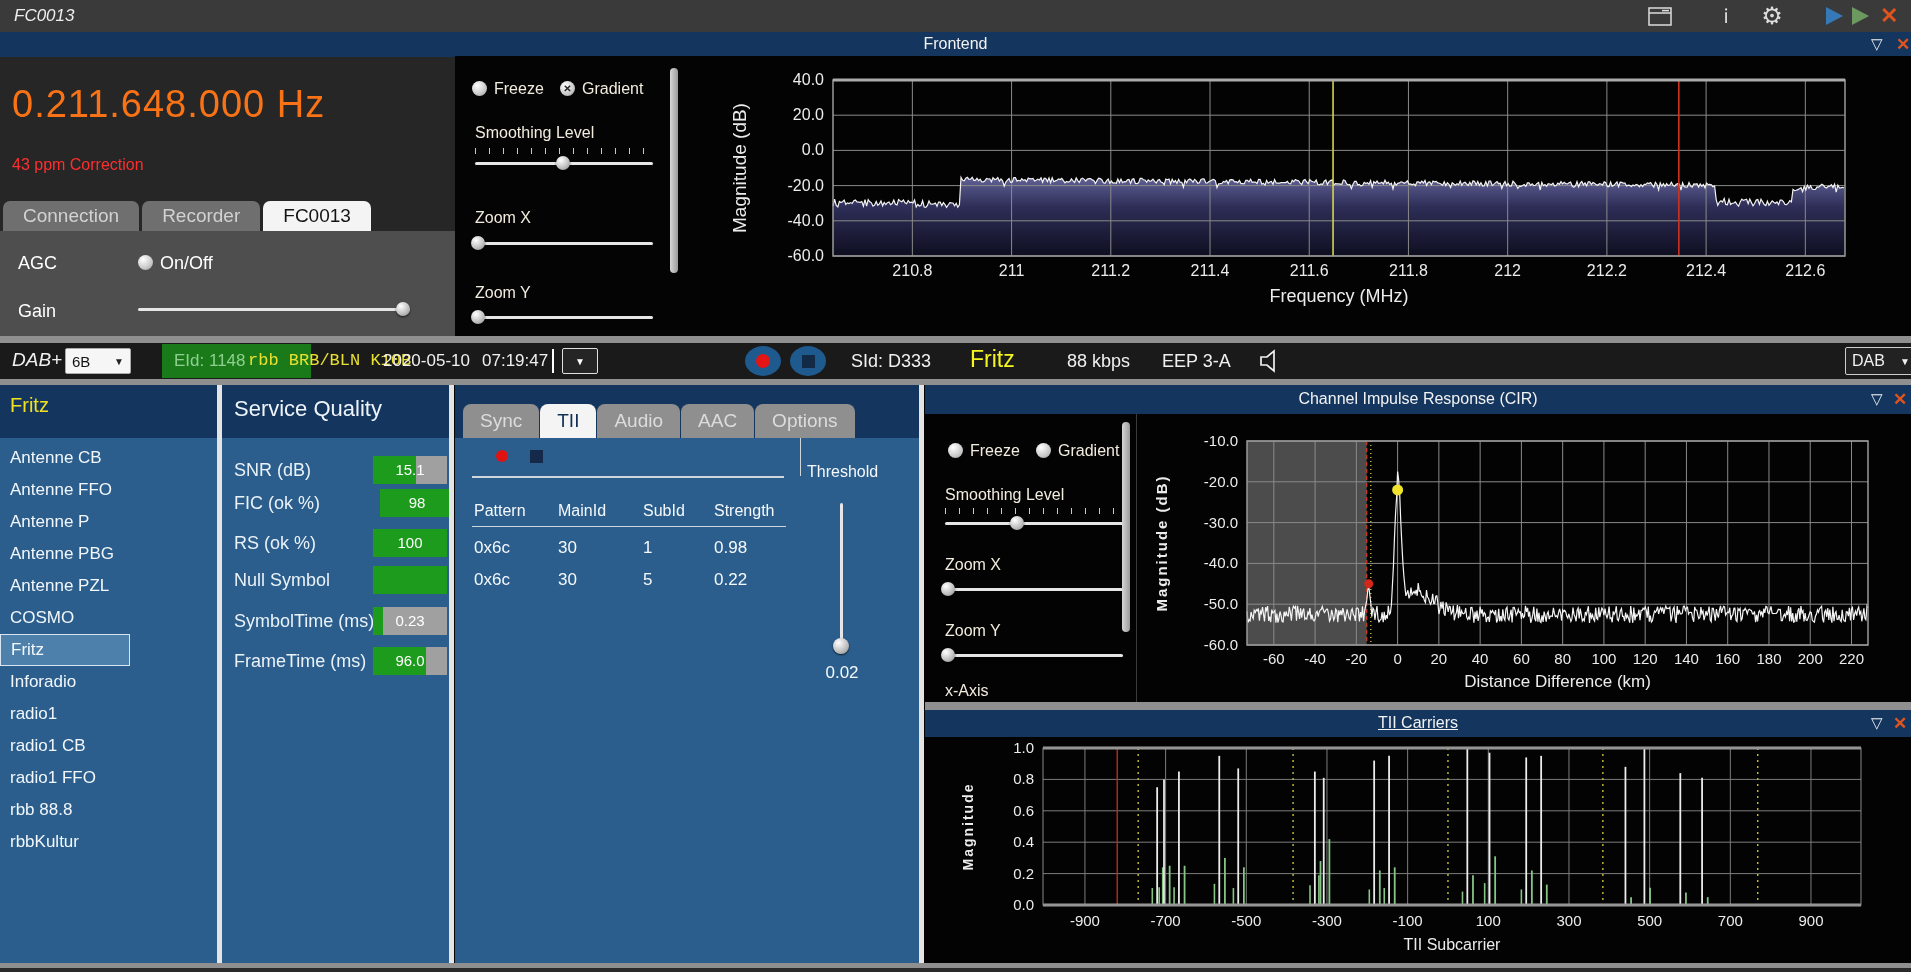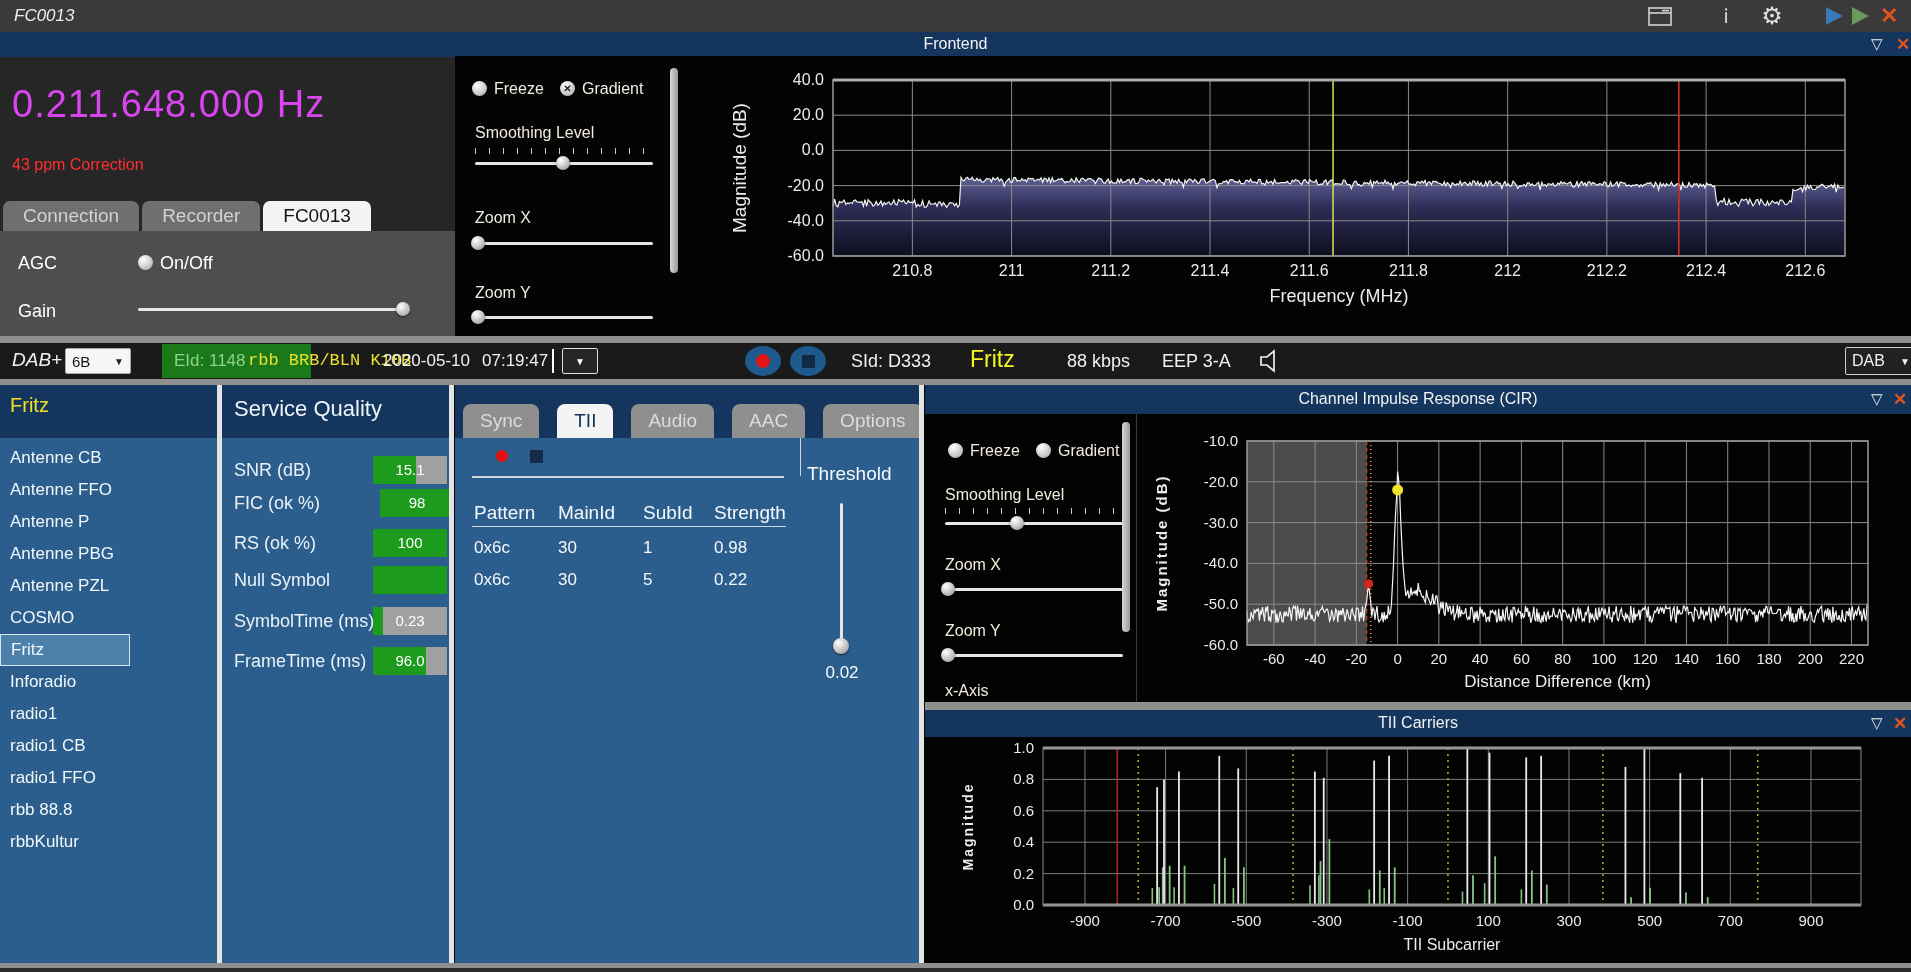--- a/index.html
+++ b/index.html
@@ -13,21 +13,21 @@
   .winicon{top:3px;width:28px;height:26px;color:#ddd;font-size:21px;text-align:center;line-height:26px;}
 
   
   .navybar{background:#14365e;}
   .ptitle{width:100%;text-align:center;color:#f2f2f2;font-size:16px;}
   .tri{position:absolute;color:#f0f0f0;font-size:15px;top:3px;}
   .px{position:absolute;color:#e0541e;font-size:17px;font-weight:bold;top:2px;}
 
   
   .fe-left{left:0;top:57px;width:455px;height:279px;background:#262626;}
-  .freq{left:12px;top:26px;font-size:38px;color:#d946ef;letter-spacing:1px;}
+  .freq{left:12px;top:26px;font-size:38px;color:#f97316;letter-spacing:1px;}
   .corr{left:12px;top:99px;font-size:16px;color:#ff2e2e;}
   .fetabs{left:3px;top:144px;height:30px;display:flex;gap:3px;}
   .fetab{padding:0 20px;height:30px;line-height:30px;font-size:19px;background:#6f6f6f;color:#d2d2d2;border-radius:7px 7px 0 0;}
   .fetab.active{background:#f4f4f4;color:#141414;}
   .fecontent{left:0;top:174px;width:455px;height:105px;background:#4e4e4e;}
   .whlbl{color:#ffffff;font-size:18px;}
 
   
   .radio{width:15px;height:15px;border-radius:50%;background:radial-gradient(circle at 35% 30%,#fff,#c9c9c9 60%,#969696);}
   .radio.x{display:flex;align-items:center;justify-content:center;font-size:10px;font-weight:bold;color:#222;}
@@ -49,24 +49,24 @@
   
   .bluepanel{background:#2b5e8c;}
   .vdiv{width:5px;background:#e4e4e4;top:385px;height:578px;}
   .sb-item{height:32px;line-height:32px;padding-left:10px;color:#f2f7fb;font-size:17px;}
   .sb-item.sel{background:#4d80ab;border:1px solid #d7e6f2;box-sizing:border-box;width:130px;line-height:30px;}
   .sq-lbl{color:#eaf2f8;font-size:18px;left:12px;height:28px;line-height:28px;}
   .badge{width:74px;height:28px;background:#a0a0a0;overflow:hidden;}
   .badge .fill{position:absolute;left:0;top:0;bottom:0;background:#1d9b1d;}
   .badge .v{position:relative;display:block;width:100%;text-align:center;color:#fff;font-size:15px;line-height:28px;}
 
-  .btabs{left:8px;top:19px;height:34px;display:flex;gap:18px;}
+  .btabs{left:8px;top:19px;height:34px;display:flex;gap:1px;}
   .btab{padding:0 17px;height:34px;line-height:34px;font-size:19px;background:#8f8f8f;color:#dcdcdc;border-radius:8px 8px 0 0;}
   .btab.active{background:#f4f4f4;color:#123055;}
-  .tbl-h{color:#f5f9fc;font-size:19px;}
+  .tbl-h{color:#f5f9fc;font-size:16px;}
   .tbl-c{color:#f5f9fc;font-size:17px;}
   .thin-line{background:#cfd6dc;}
 
   svg text{fill:#ececec;}
 </style>
 </head>
 <body>
 
 <div id="root">
 
@@ -391,21 +391,21 @@
         <path d="M110.0 197.2L111.0 208.4L112.1 205.7L113.1 206.9L114.1 198.1L115.2 202.4L116.2 204.7L117.2 196.2L118.3 198.4L119.3 195.7L120.3 196.9L121.3 194.4L122.4 206.6L123.4 197.2L124.4 199.5L125.5 193.1L126.5 200.0L127.5 207.5L128.6 193.2L129.6 196.4L130.6 192.1L131.7 206.9L132.7 202.7L133.7 208.2L134.8 195.6L135.8 199.0L136.8 198.1L137.9 196.5L138.9 208.6L139.9 199.6L140.9 208.5L142.0 204.3L143.0 197.5L144.0 201.1L145.1 207.5L146.1 207.9L147.1 197.7L148.2 202.4L149.2 197.4L150.2 201.5L151.3 201.9L152.3 192.8L153.3 198.1L154.4 206.6L155.4 195.8L156.4 192.3L157.5 194.1L158.5 192.6L159.5 206.7L160.5 191.9L161.6 198.5L162.6 205.0L163.6 194.4L164.7 203.7L165.7 197.1L166.7 194.5L167.8 205.3L168.8 204.1L169.8 205.0L170.9 198.3L171.9 200.3L172.9 194.0L174.0 205.4L175.0 200.5L176.0 205.6L177.1 206.9L178.1 205.0L179.1 198.7L180.1 197.2L181.2 202.6L182.2 198.2L183.2 196.1L184.3 195.3L185.3 192.5L186.3 195.8L187.4 198.6L188.4 197.2L189.4 195.3L190.5 195.1L191.5 199.5L192.5 207.2L193.6 204.8L194.6 196.0L195.6 200.2L196.7 206.1L197.7 203.8L198.7 195.2L199.7 196.6L200.8 208.2L201.8 196.4L202.8 201.2L203.9 196.4L204.9 201.2L205.9 194.0L207.0 199.4L208.0 207.5L209.0 202.0L210.1 195.3L211.1 199.6L212.1 203.9L213.2 205.5L214.2 196.8L215.2 194.9L216.3 200.7L217.3 201.8L218.3 206.9L219.3 194.5L220.4 194.0L221.4 195.2L222.4 207.4L223.5 198.0L224.5 203.7L225.5 192.4L226.6 207.2L227.6 197.2L228.6 192.1L229.7 186.9L230.7 176.7L231.7 171.6L232.8 181.1L233.8 189.2L234.8 202.8L235.9 194.0L236.9 195.7L237.9 205.8L238.9 198.5L240.0 192.0L241.0 204.8L242.0 207.8L243.1 206.1L244.1 205.3L245.1 198.4L246.2 208.2L247.2 197.7L248.2 206.0L249.3 201.1L250.3 204.6L251.3 191.8L252.4 200.2L253.4 198.9L254.4 190.7L255.5 169.9L256.5 150.6L257.5 122.9L258.5 100.7L259.6 83.4L260.6 57.6L261.6 65.5L262.7 79.8L263.7 106.1L264.7 126.9L265.8 147.4L266.8 161.3L267.8 171.6L268.9 181.9L269.9 179.3L270.9 176.3L272.0 184.3L273.0 181.6L274.0 173.5L275.0 180.6L276.1 178.9L277.1 177.4L278.1 179.6L279.2 175.8L280.2 181.8L281.2 169.0L282.3 177.0L283.3 176.8L284.3 181.1L285.4 182.9L286.4 182.5L287.4 186.6L288.5 188.7L289.5 176.0L290.5 183.0L291.6 184.5L292.6 188.0L293.6 190.2L294.6 187.5L295.7 179.8L296.7 189.6L297.7 189.4L298.8 182.2L299.8 181.8L300.8 188.4L301.9 200.0L302.9 195.7L303.9 187.8L305.0 194.6L306.0 187.5L307.0 199.4L308.1 201.8L309.1 188.3L310.1 191.9L311.2 198.0L312.2 192.3L313.2 192.7L314.2 199.9L315.3 198.0L316.3 191.6L317.3 206.3L318.4 201.1L319.4 198.5L320.4 191.1L321.5 204.2L322.5 192.2L323.5 202.6L324.6 196.8L325.6 199.2L326.6 199.7L327.7 199.0L328.7 194.0L329.7 203.2L330.8 205.5L331.8 203.1L332.8 205.6L333.8 193.6L334.9 193.5L335.9 198.3L336.9 208.7L338.0 197.7L339.0 205.0L340.0 196.6L341.1 206.9L342.1 202.3L343.1 192.9L344.2 199.7L345.2 195.3L346.2 202.7L347.3 198.6L348.3 199.9L349.3 208.0L350.4 203.7L351.4 203.1L352.4 207.9L353.4 197.0L354.5 198.5L355.5 196.4L356.5 198.4L357.6 200.2L358.6 196.1L359.6 208.5L360.7 205.8L361.7 194.9L362.7 207.3L363.8 202.0L364.8 207.3L365.8 195.2L366.9 204.1L367.9 206.3L368.9 195.2L370.0 193.3L371.0 204.3L372.0 206.0L373.0 201.0L374.1 195.7L375.1 208.5L376.1 193.6L377.2 193.5L378.2 196.4L379.2 201.2L380.3 199.1L381.3 195.2L382.3 198.6L383.4 197.9L384.4 204.9L385.4 199.2L386.5 203.5L387.5 202.2L388.5 191.9L389.6 197.9L390.6 193.8L391.6 202.6L392.6 197.6L393.7 208.8L394.7 205.5L395.7 200.9L396.8 192.9L397.8 204.7L398.8 207.3L399.9 194.5L400.9 207.7L401.9 198.7L403.0 207.4L404.0 208.5L405.0 201.3L406.1 208.0L407.1 197.6L408.1 201.9L409.2 207.7L410.2 199.7L411.2 197.7L412.2 205.1L413.3 202.1L414.3 202.0L415.3 202.4L416.4 193.9L417.4 199.4L418.4 202.6L419.5 201.8L420.5 203.4L421.5 198.9L422.6 194.8L423.6 199.0L424.6 206.7L425.7 195.9L426.7 197.7L427.7 196.4L428.8 198.2L429.8 202.4L430.8 204.2L431.8 199.9L432.9 203.8L433.9 207.4L434.9 204.9L436.0 193.6L437.0 200.4L438.0 202.7L439.1 207.3L440.1 196.3L441.1 194.0L442.2 204.4L443.2 194.6L444.2 199.8L445.3 207.1L446.3 205.1L447.3 206.7L448.4 198.0L449.4 200.6L450.4 196.5L451.4 192.2L452.5 208.9L453.5 198.7L454.5 203.8L455.6 200.8L456.6 205.2L457.6 207.0L458.7 193.7L459.7 204.4L460.7 205.4L461.8 193.4L462.8 203.1L463.8 198.5L464.9 194.0L465.9 195.7L466.9 201.2L468.0 194.6L469.0 200.7L470.0 203.8L471.0 200.5L472.1 192.6L473.1 204.5L474.1 203.8L475.2 208.3L476.2 197.4L477.2 200.3L478.3 198.1L479.3 192.2L480.3 205.2L481.4 206.6L482.4 202.4L483.4 196.8L484.5 194.5L485.5 202.3L486.5 202.3L487.6 207.1L488.6 198.5L489.6 203.7L490.6 201.2L491.7 204.8L492.7 208.6L493.7 192.1L494.8 200.9L495.8 208.8L496.8 193.5L497.9 206.3L498.9 200.5L499.9 202.1L501.0 200.2L502.0 195.7L503.0 206.1L504.1 196.5L505.1 196.6L506.1 194.2L507.2 195.6L508.2 192.8L509.2 196.1L510.2 203.6L511.3 192.6L512.3 207.7L513.3 201.5L514.4 208.0L515.4 206.8L516.4 201.6L517.5 197.1L518.5 198.3L519.5 196.4L520.6 192.8L521.6 200.0L522.6 195.9L523.7 193.7L524.7 196.9L525.7 193.5L526.8 199.9L527.8 195.4L528.8 192.1L529.8 194.7L530.9 194.2L531.9 194.5L532.9 193.2L534.0 207.4L535.0 202.5L536.0 195.3L537.1 193.2L538.1 204.0L539.1 208.9L540.2 192.0L541.2 200.7L542.2 195.8L543.3 199.9L544.3 199.9L545.3 199.2L546.4 192.2L547.4 192.1L548.4 196.3L549.4 194.0L550.5 193.2L551.5 200.0L552.5 198.5L553.6 198.4L554.6 198.6L555.6 204.2L556.7 207.8L557.7 192.9L558.7 195.9L559.8 196.2L560.8 200.8L561.8 204.6L562.9 203.4L563.9 193.1L564.9 199.6L566.0 197.1L567.0 206.2L568.0 202.1L569.0 197.0L570.1 201.7L571.1 198.1L572.1 192.5L573.2 205.8L574.2 207.7L575.2 194.4L576.3 194.3L577.3 200.3L578.3 206.7L579.4 195.0L580.4 200.6L581.4 203.6L582.5 195.9L583.5 191.8L584.5 198.9L585.5 195.3L586.6 192.3L587.6 192.9L588.6 201.2L589.7 199.2L590.7 198.1L591.7 198.7L592.8 193.7L593.8 206.0L594.8 202.1L595.9 200.5L596.9 194.3L597.9 194.1L599.0 206.3L600.0 207.5L601.0 194.6L602.1 196.4L603.1 194.5L604.1 206.4L605.1 204.9L606.2 196.2L607.2 196.3L608.2 194.3L609.3 196.5L610.3 199.8L611.3 196.1L612.4 195.2L613.4 196.2L614.4 196.4L615.5 199.8L616.5 199.8L617.5 197.4L618.6 208.1L619.6 200.9L620.6 207.4L621.7 197.9L622.7 196.6L623.7 200.7L624.7 197.4L625.8 203.4L626.8 194.6L627.8 198.8L628.9 192.3L629.9 192.8L630.9 198.8L632.0 199.7L633.0 195.9L634.0 192.3L635.1 199.1L636.1 199.6L637.1 199.5L638.2 199.5L639.2 199.4L640.2 198.1L641.3 195.2L642.3 195.6L643.3 195.4L644.3 206.6L645.4 206.7L646.4 202.2L647.4 200.2L648.5 202.9L649.5 198.0L650.5 201.0L651.6 192.0L652.6 207.2L653.6 193.4L654.7 207.4L655.7 199.1L656.7 208.1L657.8 207.6L658.8 199.2L659.8 207.8L660.9 196.8L661.9 194.2L662.9 205.3L663.9 192.1L665.0 198.8L666.0 196.8L667.0 207.5L668.1 199.1L669.1 206.0L670.1 206.4L671.2 203.8L672.2 200.5L673.2 198.0L674.3 198.7L675.3 206.3L676.3 207.3L677.4 208.1L678.4 202.3L679.4 200.3L680.5 195.9L681.5 198.3L682.5 194.8L683.5 193.6L684.6 192.3L685.6 204.9L686.6 208.4L687.7 197.9L688.7 196.2L689.7 202.8L690.8 194.0L691.8 205.9L692.8 195.6L693.9 204.3L694.9 208.6L695.9 192.8L697.0 207.2L698.0 199.4L699.0 197.6L700.1 205.5L701.1 205.5L702.1 201.1L703.1 206.1L704.2 207.6L705.2 195.8L706.2 205.0L707.3 207.0L708.3 207.4L709.3 197.8L710.4 198.0L711.4 202.1L712.4 193.8L713.5 206.4L714.5 195.2L715.5 193.6L716.6 206.0L717.6 199.8L718.6 197.0L719.7 201.7L720.7 195.2L721.7 193.1L722.7 199.9L723.8 197.5L724.8 207.3L725.8 201.5L726.9 194.3L727.9 204.3L728.9 205.8L730.0 191.9L731.0 194.0" fill="none" stroke="#f4f4f4" stroke-width="1.2"></path>
         <circle cx="260.6079734219269" cy="75.96000000000001" r="5.5" fill="#efe32b"></circle>
         <circle cx="231.72425249169436" cy="169.79999999999998" r="4.5" fill="#d42619"></circle>
         <rect x="110" y="27" width="621" height="204" fill="none" stroke="#9a9a9a" stroke-width="1.5"></rect>
       </svg>
   </div>
 
   <div class="abs" style="left:925px;top:702px;width:986px;height:8px;background:#8f8f8f;"></div>
 
   <div class="abs navybar" style="left:925px;top:710px;width:986px;height:27px;">
-    <div class="abs ptitle" style="top:4px;">TII Carriers</div>
+    <div class="abs ptitle" style="top:4px;text-decoration:underline;">TII Carriers</div>
     <span class="tri" style="left:946px;top:4px;">▽</span>
     <span class="px" style="left:968px;top:3px;">✕</span>
   </div>
   <div class="abs" style="left:925px;top:737px;width:986px;height:226px;background:#030303;">
     <svg id="tii-svg" width="986" height="226" font-family="Liberation Sans, sans-serif">
         <line x1="118" y1="168" x2="936" y2="168" stroke="#7d7d7d" stroke-width="1"></line>
         <line x1="118" y1="136.60000000000002" x2="936" y2="136.60000000000002" stroke="#7d7d7d" stroke-width="1"></line>
         <line x1="118" y1="105.2" x2="936" y2="105.2" stroke="#7d7d7d" stroke-width="1"></line>
         <line x1="118" y1="73.80000000000001" x2="936" y2="73.80000000000001" stroke="#7d7d7d" stroke-width="1"></line>
         <line x1="118" y1="42.39999999999999" x2="936" y2="42.39999999999999" stroke="#7d7d7d" stroke-width="1"></line>

